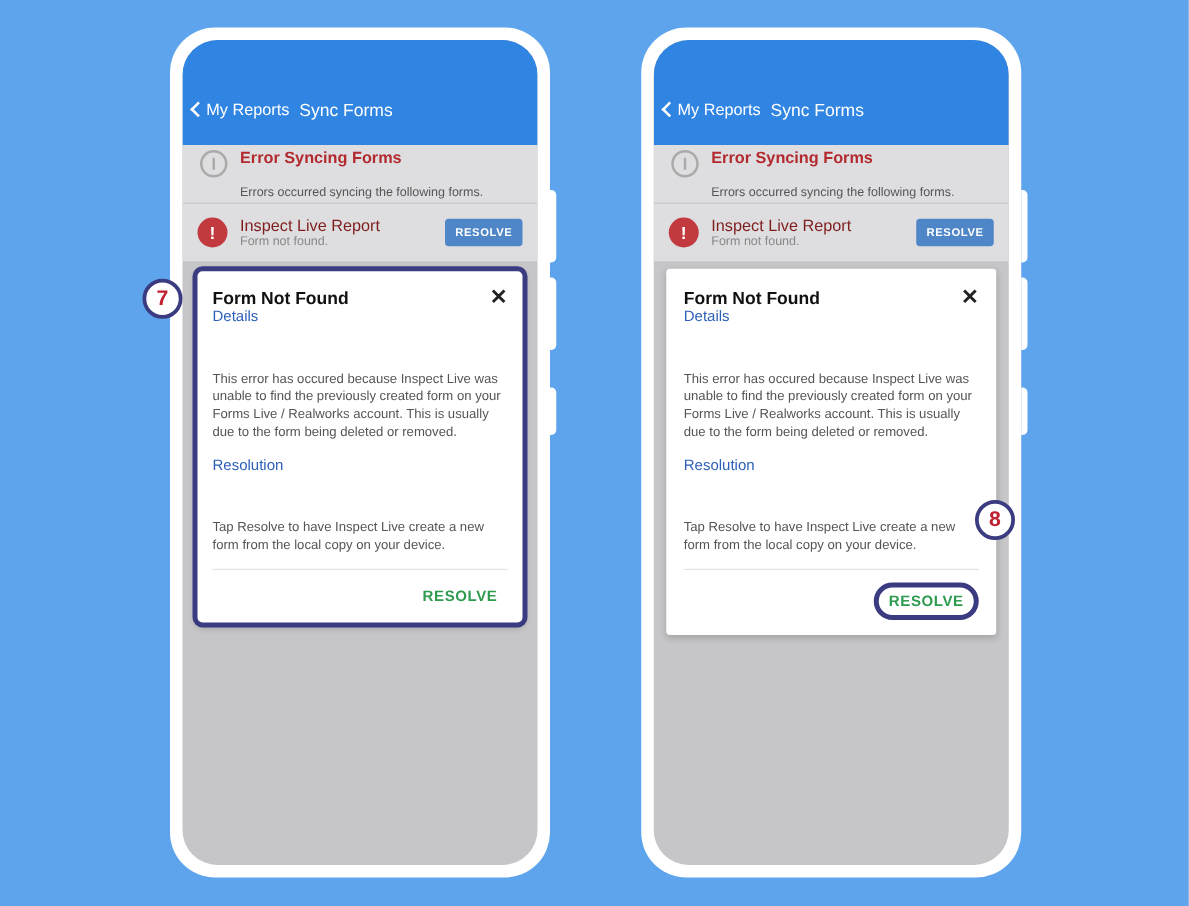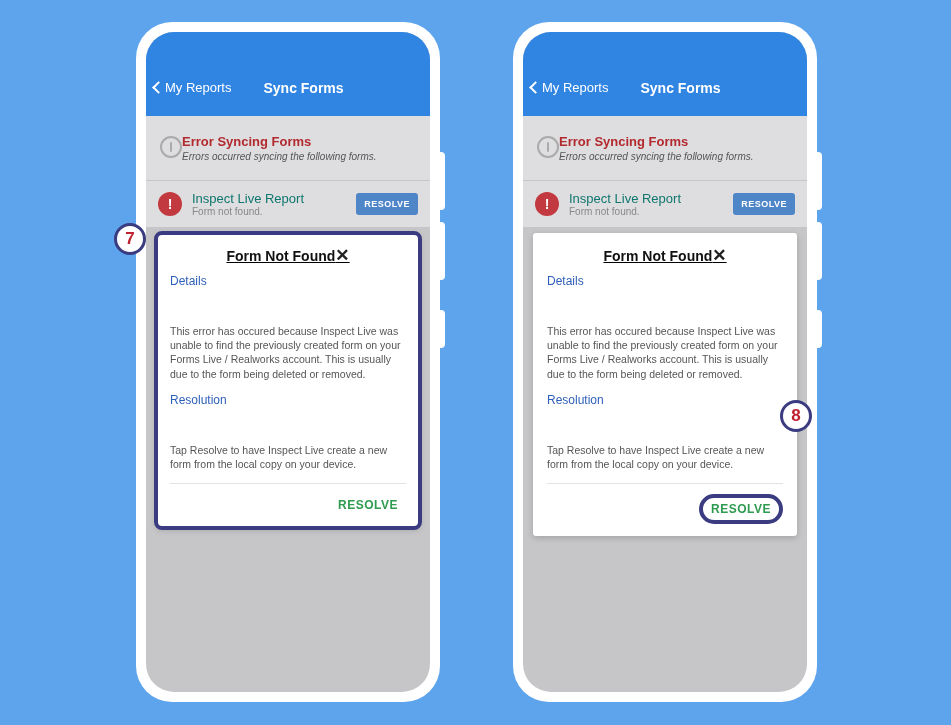--- a/index.html
+++ b/index.html
@@ -50,66 +50,67 @@
     height: 48px;
     background: #3084e2;
   }
   .nav-bar {
     height: 36px;
     background: #3084e2;
     display: flex;
     align-items: flex-start;
     padding: 0 8px;
     color: #fff;
-    gap: 24px;
+    gap: 0;
   }
   .back {
     display: flex;
     align-items: center;
     font-size: 13px;
     cursor: pointer;
   }
   .chevron-left {
     display: inline-block;
     width: 9px; height: 9px;
     border-left: 2.5px solid #fff;
     border-bottom: 2.5px solid #fff;
     transform: rotate(45deg);
     margin-right: 2px;
   }
   .nav-title {
     font-size: 14px;
-    font-weight: 700;
+    font-weight: 400;
     margin-left: 8px;
   }
   .error-banner {
     background: #dedee0;
-    padding: 18px 14px;
+    padding: 2px 14px;
     display: flex;
     align-items: flex-start;
+    gap: 10px;
   }
   .icon-circle-outline {
     width: 22px; height: 22px;
     border: 2px solid #aaa;
     border-radius: 50%;
     display: flex;
     align-items: center;
     justify-content: center;
     flex-shrink: 0;
     margin-top: 2px;
   }
   .icon-circle-outline::after {
     content: "";
     width: 2px; height: 10px;
     background: #aaa;
     border-radius: 1px;
   }
   .error-banner .txt { flex: 1; }
   .error-title { color: #b2292e; font-weight: 700; font-size: 13px; }
-  .error-sub { color: #555; font-size: 10px; margin-top: 2px; font-style: italic; }
+  .error-sub { color: #555; font-size: 10px; margin-top: 16px; }
   .list-item {
     background: #dedee0;
     margin-top: 1px;
     padding: 10px 12px;
     display: flex;
     align-items: center;
     gap: 10px;
   }
   .alert-badge {
     width: 24px; height: 24px;
@@ -117,21 +118,21 @@
     border-radius: 50%;
     display: flex;
     align-items: center;
     justify-content: center;
     color: #fff;
     font-weight: 800;
     font-size: 14px;
     flex-shrink: 0;
   }
   .item-txt { flex: 1; }
-  .item-title { color: #0f766e; font-size: 13px; font-weight: 500; }
+  .item-title { color: #7f1d1d; font-size: 13px; font-weight: 500; }
   .item-sub { color: #888; font-size: 10px; }
   .resolve-pill {
     background: #4e86c7;
     color: #fff;
     font-size: 9px;
     font-weight: 700;
     letter-spacing: 0.5px;
     padding: 6px 8px;
     border-radius: 3px;
     cursor: pointer;
@@ -144,24 +145,22 @@
     box-shadow: 0 2px 6px rgba(0,0,0,0.18);
     position: relative;
   }
   .card.hl-7 {
     outline: 4px solid #3a3b80;
     outline-offset: -2px;
     border-radius: 6px;
   }
   .card-head {
     display: flex;
-    justify-content: center;
-    align-items: center;
-    margin-bottom: 10px;
-    text-decoration: underline;
+    justify-content: space-between;
+    align-items: center;
   }
   .card-title { font-weight: 800; font-size: 14px; color: #111; }
   .close-x {
     font-size: 17px;
     font-weight: 800;
     color: #222;
     cursor: pointer;
     line-height: 1;
   }
   .sect-title { color: #2d5fb8; font-weight: 400; font-size: 12px; margin-bottom: 3px; }

